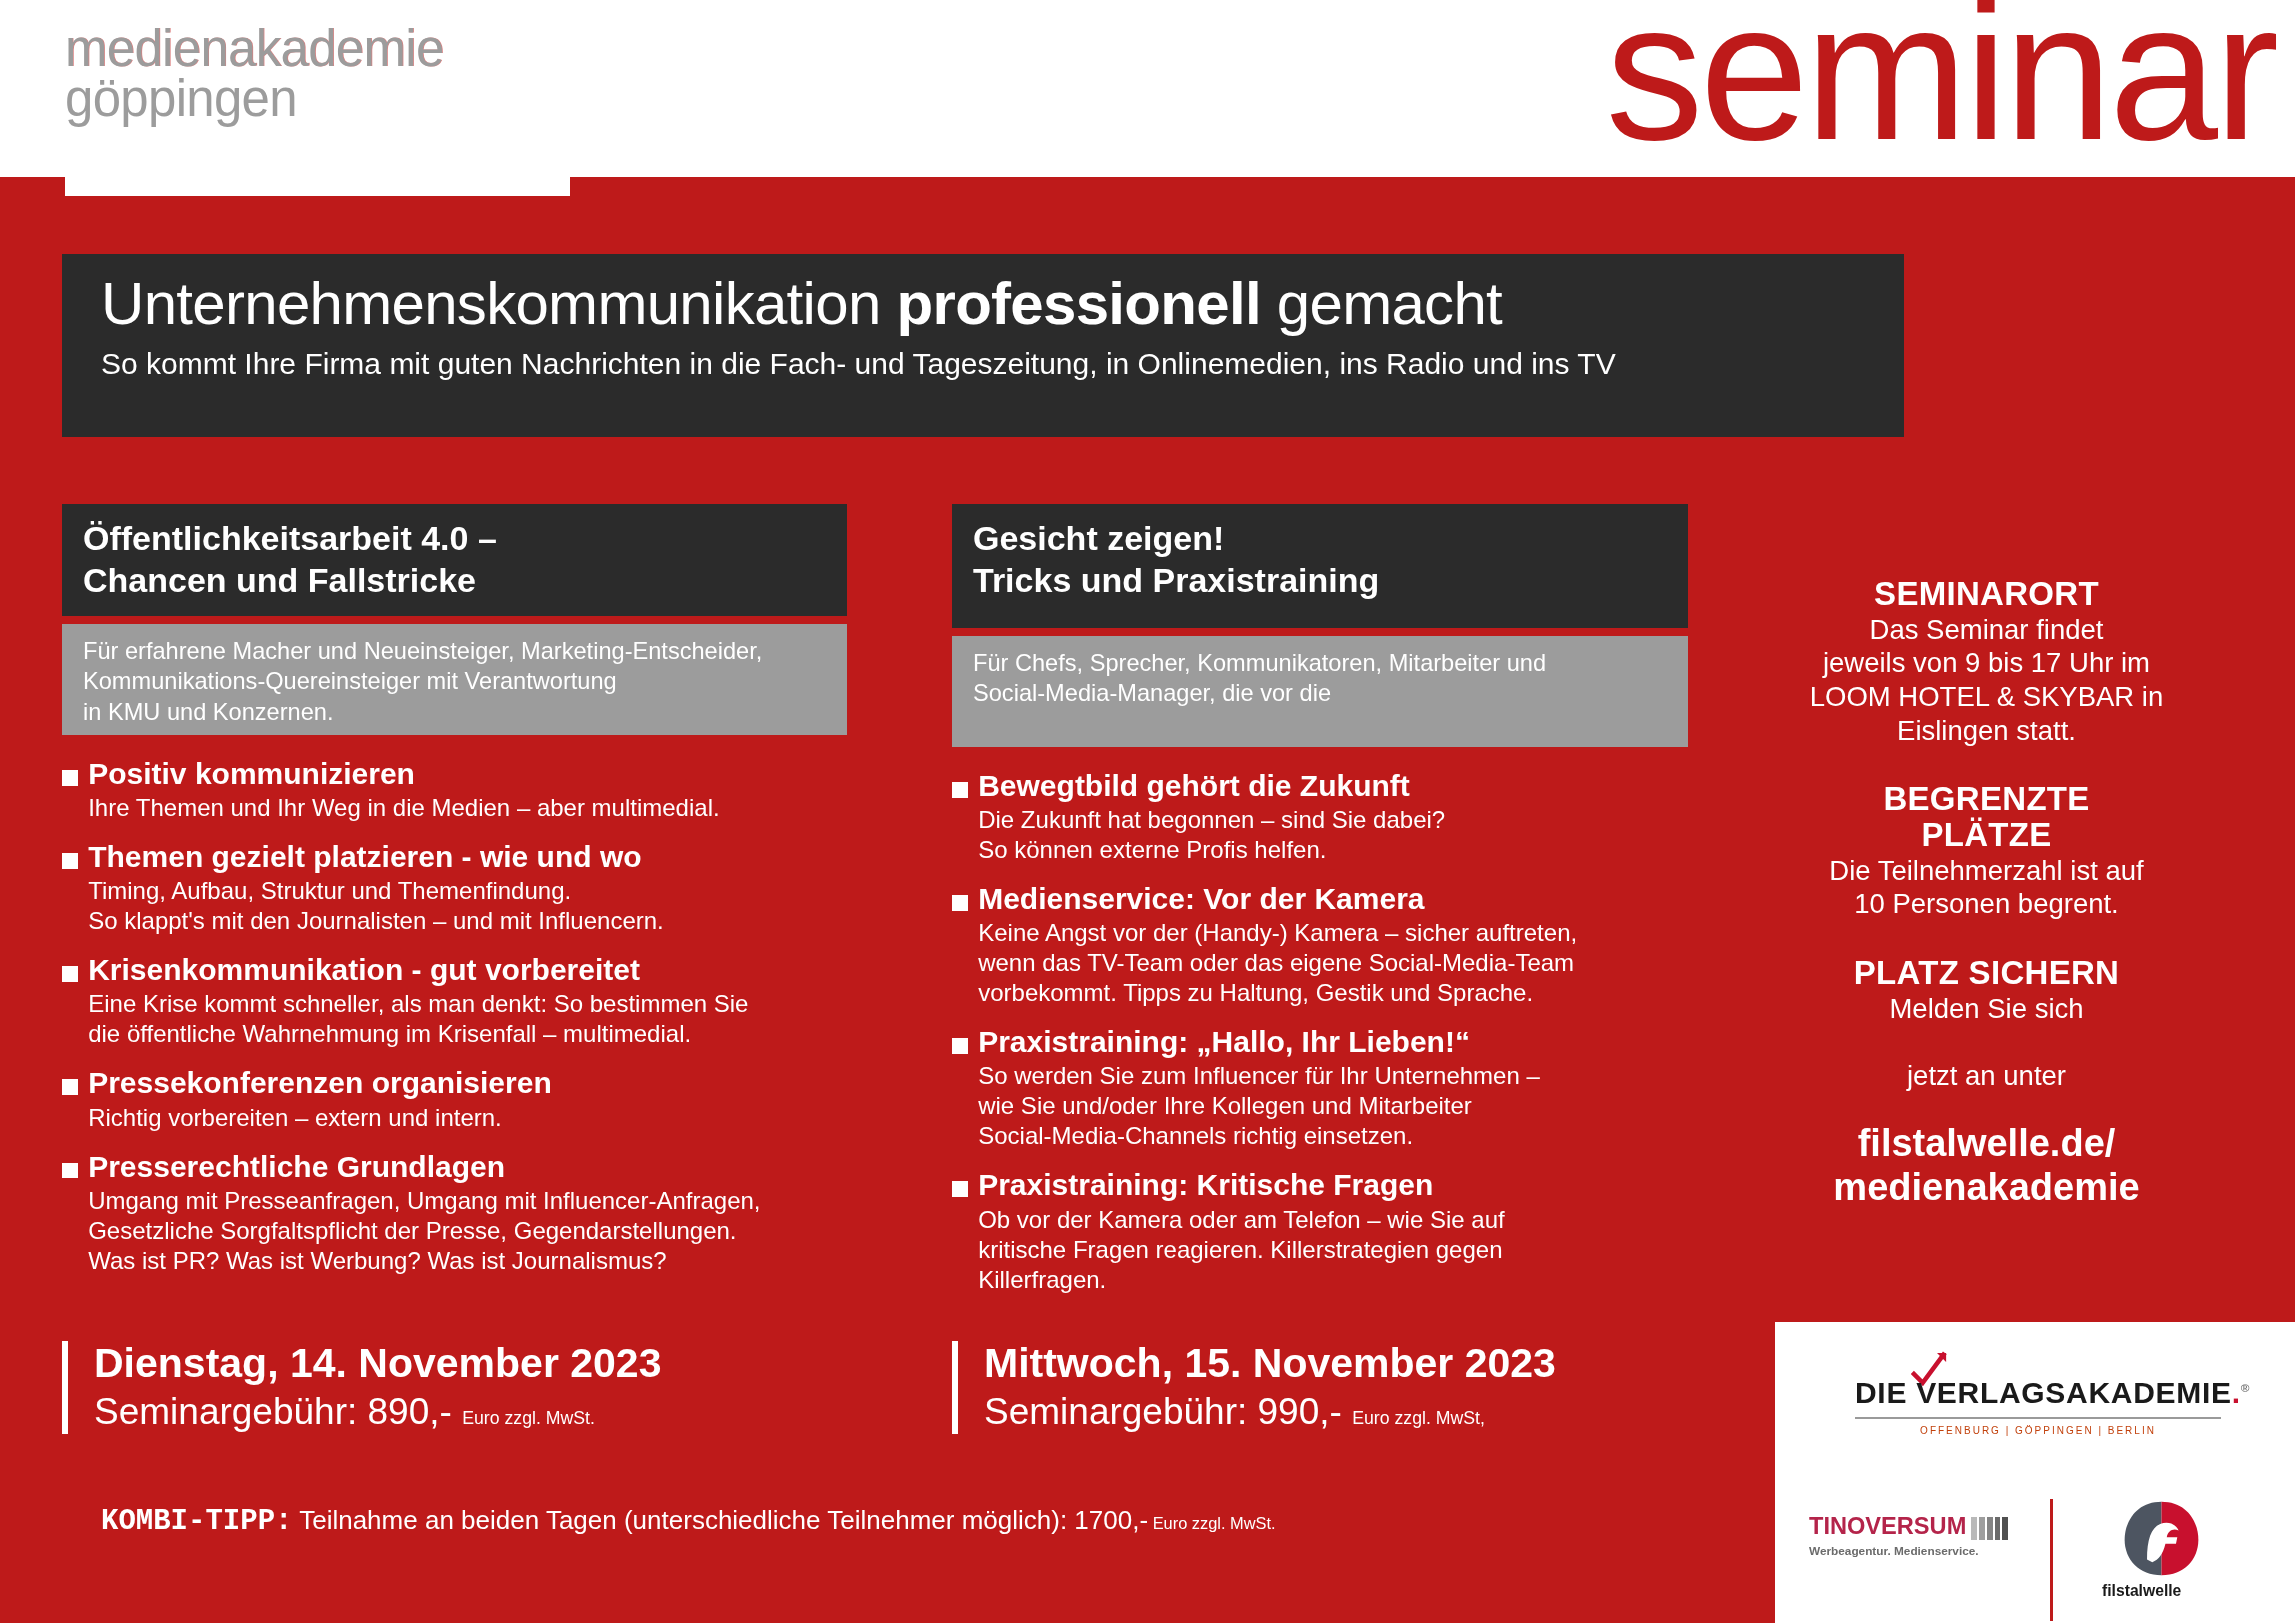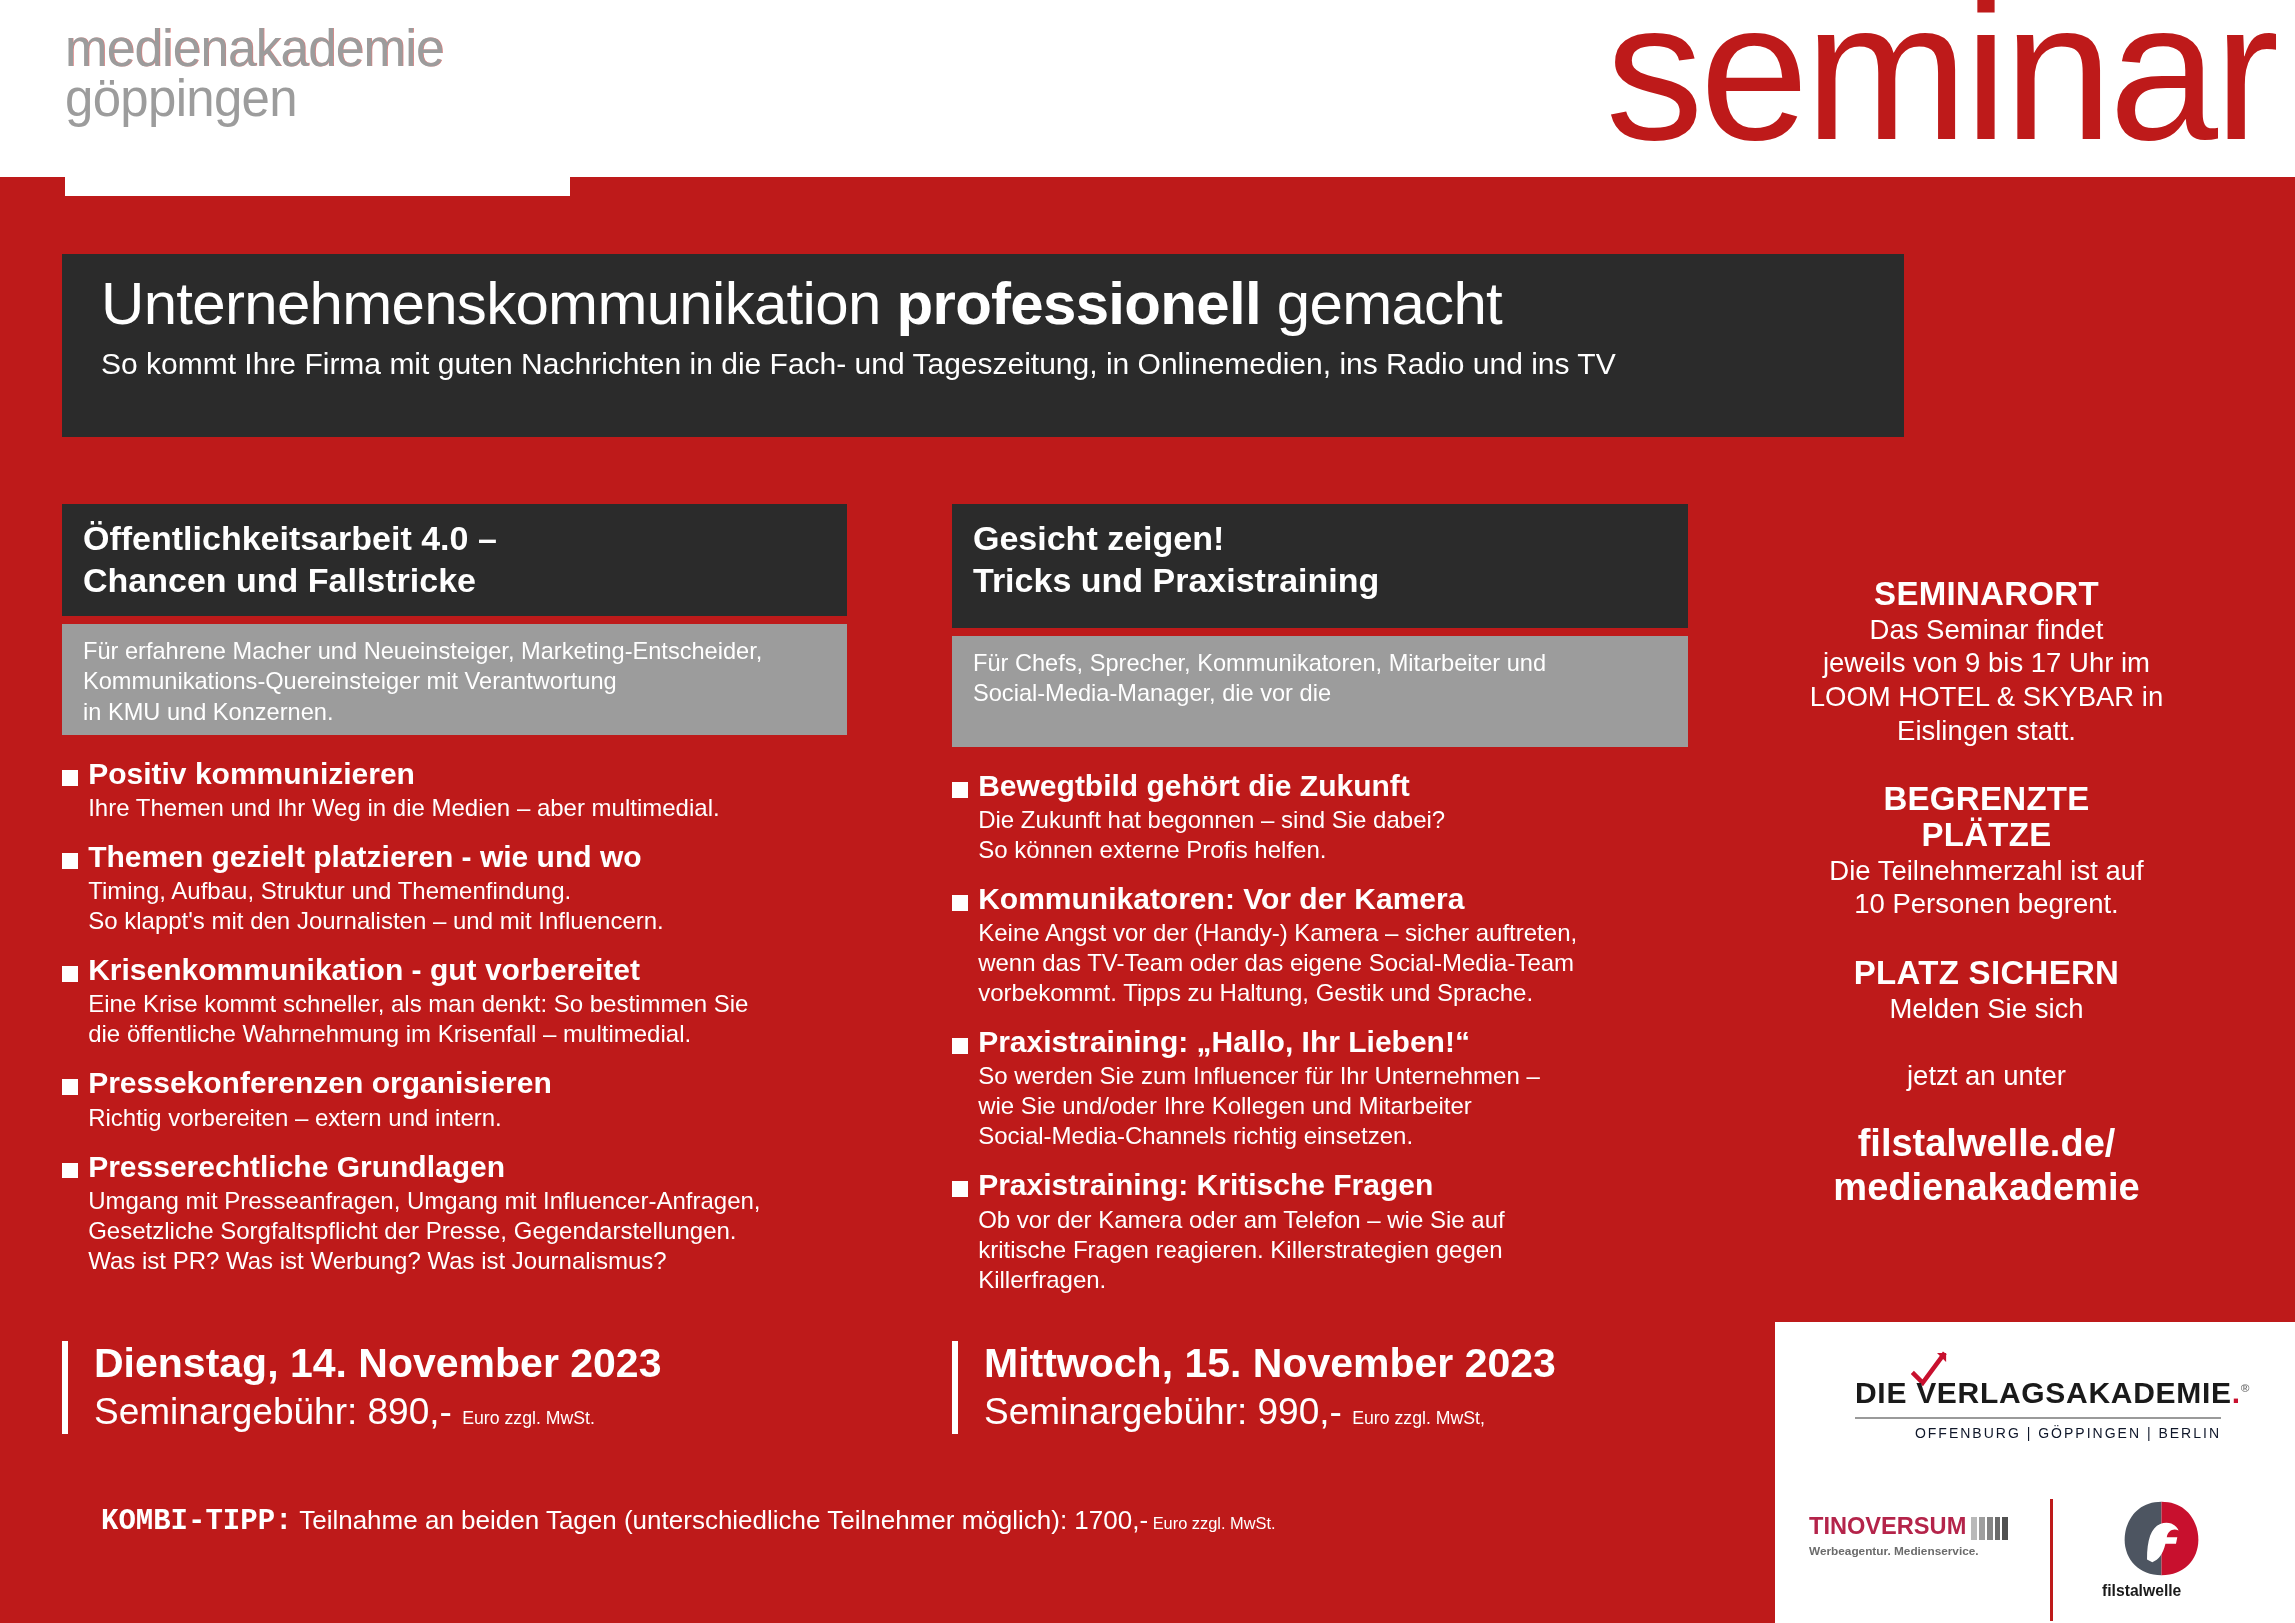--- a/index.html
+++ b/index.html
@@ -102,21 +102,21 @@
   }
   #va-logo{position:absolute;left:80px;top:54px;width:366px;text-align:center;}
   .va-word{
     font-weight:bold;font-size:30px;letter-spacing:0.7px;color:#1a1a1a;white-space:nowrap;
     position:relative;display:inline-block;
   }
   .va-word .dot{color:#c8102e;}
   .va-reg{font-size:11.8px;color:#777;vertical-align:super;}
   .va-check{position:absolute;left:56px;top:-27.5px;width:39px;height:39px;}
   .va-rule{height:2px;background:#9a9a9a;margin:6.5px 0 6.5px 0;}
-  .va-cities{font-size:14px;letter-spacing:2px;color:#0f172a;white-space:nowrap;text-align:right;}
+  .va-cities{font-size:10px;letter-spacing:2px;color:#c2410c;white-space:nowrap;}
   #bottom-logos{position:absolute;left:0;top:177px;width:521px;height:124px;}
   #tino{position:absolute;left:34px;top:14.4px;width:209px;}
   .tino-row{display:flex;align-items:flex-end;}
   .tino-word{font-weight:bold;font-size:23.6px;color:#b4244a;letter-spacing:0px;}
   .tino-bars{display:flex;margin-left:2.6px;}
   .tino-bars i{display:block;width:5.9px;height:23.6px;margin-left:2px;}
   .tino-sub{font-size:11.8px;color:#6b6b6b;font-weight:bold;margin-top:3.3px;}
   #divider{position:absolute;left:275px;top:0px;width:3.3px;height:122px;background:#be1a1a;}
   #fw{position:absolute;left:327px;top:0px;width:118px;text-align:left;}
   .fw-mark{width:79px;height:79px;margin:0 auto;position:relative;}
@@ -208,21 +208,21 @@
           <span class="bullet-sq"></span>
           <div class="bullet-body">
             <div class="b-title">Bewegtbild gehört die Zukunft</div>
             <div class="b-desc" style="white-space: pre-line;">Die Zukunft hat begonnen – sind Sie dabei?
 So können externe Profis helfen.</div>
           </div>
         </div>
         <div class="bullet">
           <span class="bullet-sq"></span>
           <div class="bullet-body">
-            <div class="b-title">Kommunikatoren: Vor der Kamera</div>
+            <div class="b-title">Medienservice: Vor der Kamera</div>
             <div class="b-desc" style="white-space: pre-line;">Keine Angst vor der (Handy-) Kamera – sicher auftreten,
 wenn das TV-Team oder das eigene Social-Media-Team
 vorbekommt. Tipps zu Haltung, Gestik und Sprache.</div>
           </div>
         </div>
         <div class="bullet">
           <span class="bullet-sq"></span>
           <div class="bullet-body">
             <div class="b-title">Praxistraining: „Hallo, Ihr Lieben!“</div>
             <div class="b-desc" style="white-space: pre-line;">So werden Sie zum Influencer für Ihr Unternehmen –

